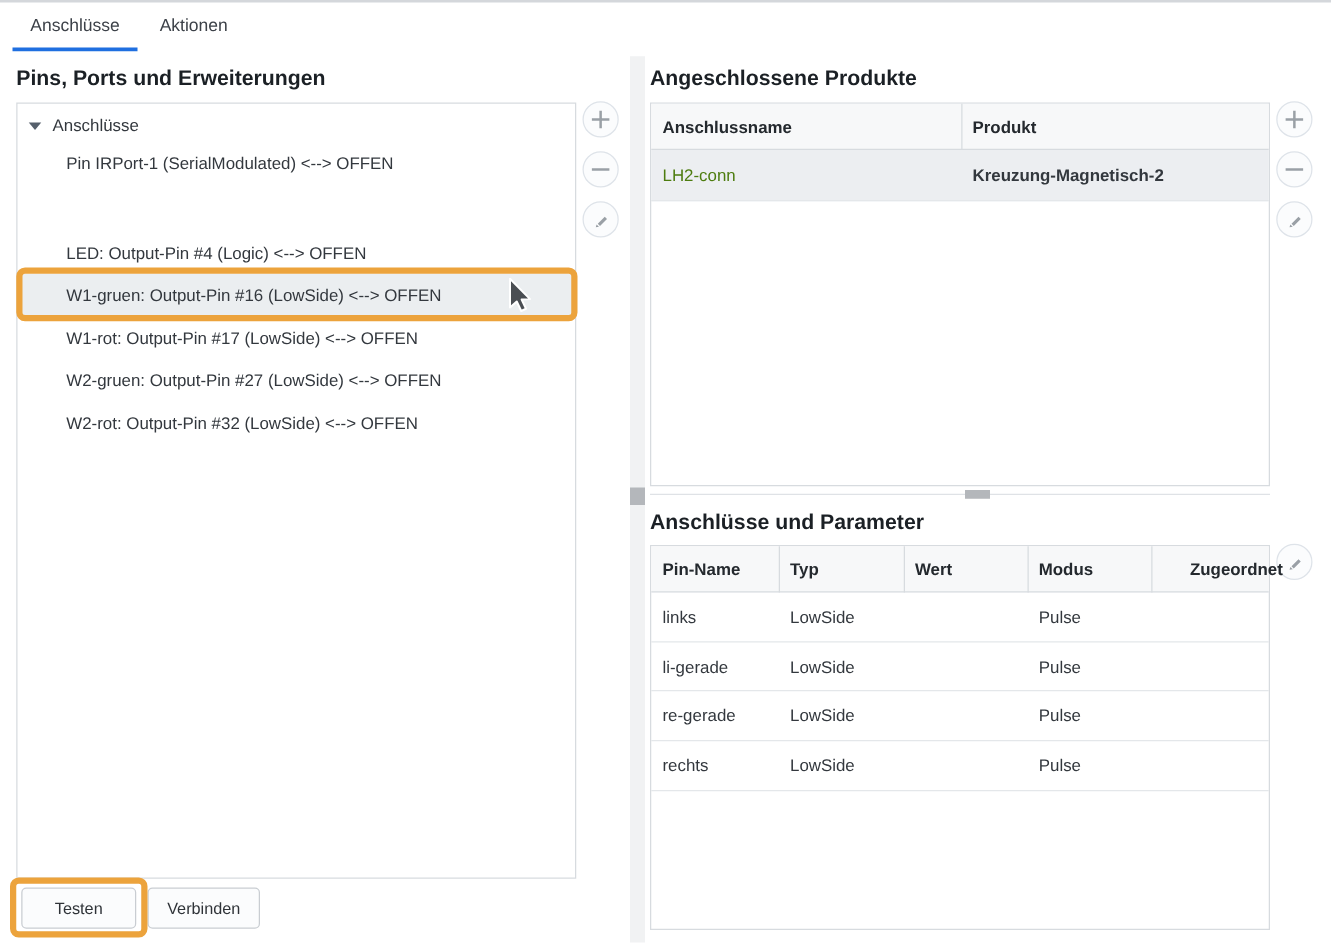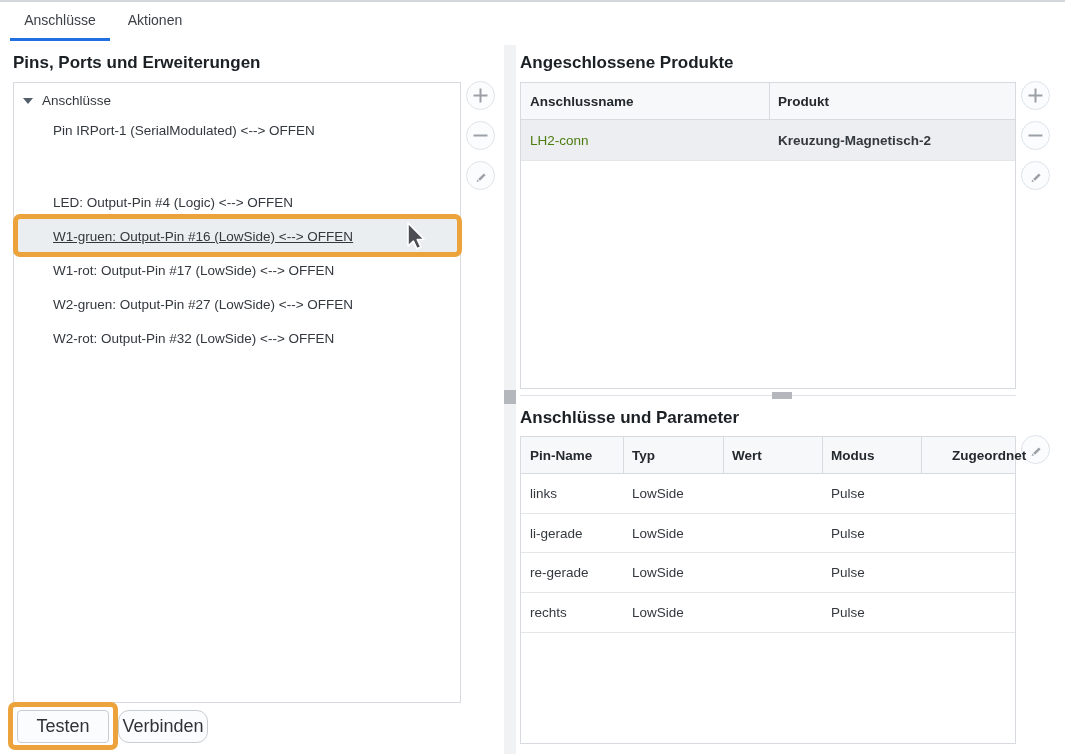--- a/index.html
+++ b/index.html
@@ -37,21 +37,21 @@
   .tree-item { padding-left: 39px; }
   .tree-item.selected { background: #ebeef0; }
   .caret-down {
     width: 0; height: 0; border-left: 5px solid transparent; border-right: 5px solid transparent;
     border-top: 6px solid #555f6b; margin-right: 9px; margin-top: 2px;
   }
 
   
   .btn {
     top: 710px; height: 33px; border: 1px solid #c9cdd2; border-radius: 4px;
-    background: #fbfcfd; font-size: 18px; color: #2f3338;
+    background: #fbfcfd; font-size: 13px; color: #2f3338;
     display: flex; align-items: center; justify-content: center; cursor: default;
   }
 
   
   .circle-btn {
     width: 29px; height: 29px; border-radius: 50%;
     border: 1px solid #dee3e9; background: #fbfcfd;
     display: flex; align-items: center; justify-content: center;
   }
 
@@ -102,21 +102,21 @@
   <div class="tree-row tree-root-row" style="top:0;">
     <span class="caret-down"></span>
     <span>Anschlüsse</span>
   </div>
   <div class="tree-row tree-item" style="top:30px;">
       <span>Pin IRPort-1 (SerialModulated) &lt;--&gt; OFFEN</span>
     </div>
   <div class="tree-row tree-item" style="top:102px;">
       <span>LED: Output-Pin #4 (Logic) &lt;--&gt; OFFEN</span>
     </div>
-  <div class="tree-row tree-item selected" style="top:136px;text-decoration:underline;">
+  <div class="tree-row tree-item selected" style="top:136px;">
       <span>W1-gruen: Output-Pin #16 (LowSide) &lt;--&gt; OFFEN</span>
     </div>
   <div class="tree-row tree-item" style="top:170px;">
       <span>W1-rot: Output-Pin #17 (LowSide) &lt;--&gt; OFFEN</span>
     </div>
   <div class="tree-row tree-item" style="top:204px;">
       <span>W2-gruen: Output-Pin #27 (LowSide) &lt;--&gt; OFFEN</span>
     </div>
   <div class="tree-row tree-item" style="top:238px;">
       <span>W2-rot: Output-Pin #32 (LowSide) &lt;--&gt; OFFEN</span>
@@ -136,21 +136,21 @@
 <div class="abs circle-btn" style="left:466px; top:161px;">
   <svg width="16" height="16" viewBox="0 0 16 16">
       <path d="M5.2 11 L10.8 5.4 L12.6 7.2 L7 12.8 Z" fill="#9aa0a6"></path>
       <path d="M3.6 13.8 L4.3 11.6 L6.2 13.4 Z" fill="#9aa0a6"></path>
     </svg>
 </div>
 
 <div class="abs btn" style="left:17px; width:92px;">
   <span>Testen</span>
 </div>
-<div class="abs btn" style="left:118px; width:90px;border-radius:11px;">
+<div class="abs btn" style="left:118px; width:90px;">
   <span>Verbinden</span>
 </div>
 
 <div class="abs vsplit"></div>
 <div class="abs vsplit-handle"></div>
 <div class="abs hsplit-line"></div>
 <div class="abs hsplit-handle"></div>
 
 <div class="abs panel-title" style="left:520px; top:53px;">Angeschlossene Produkte</div>
 

